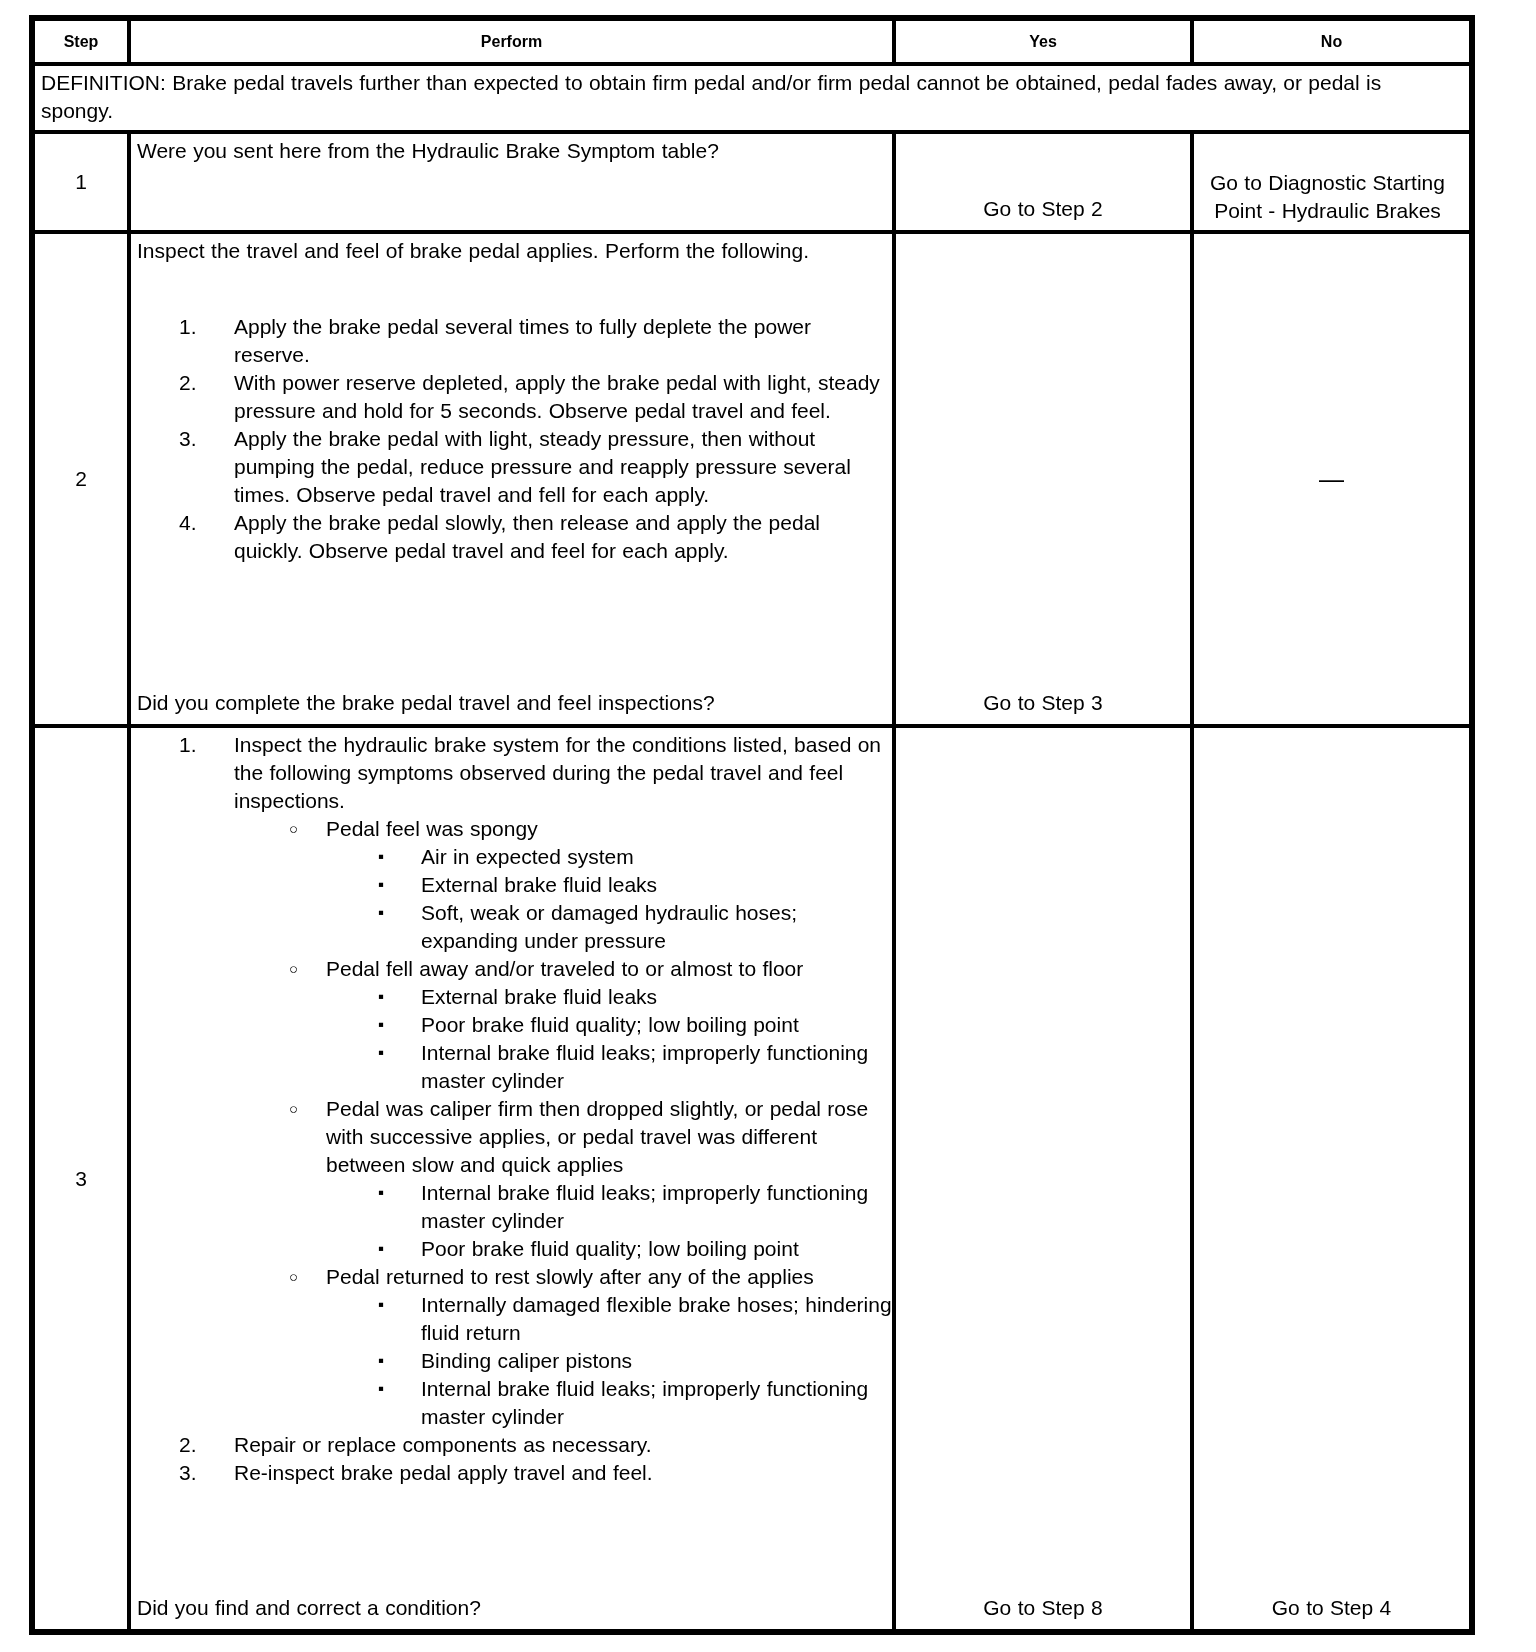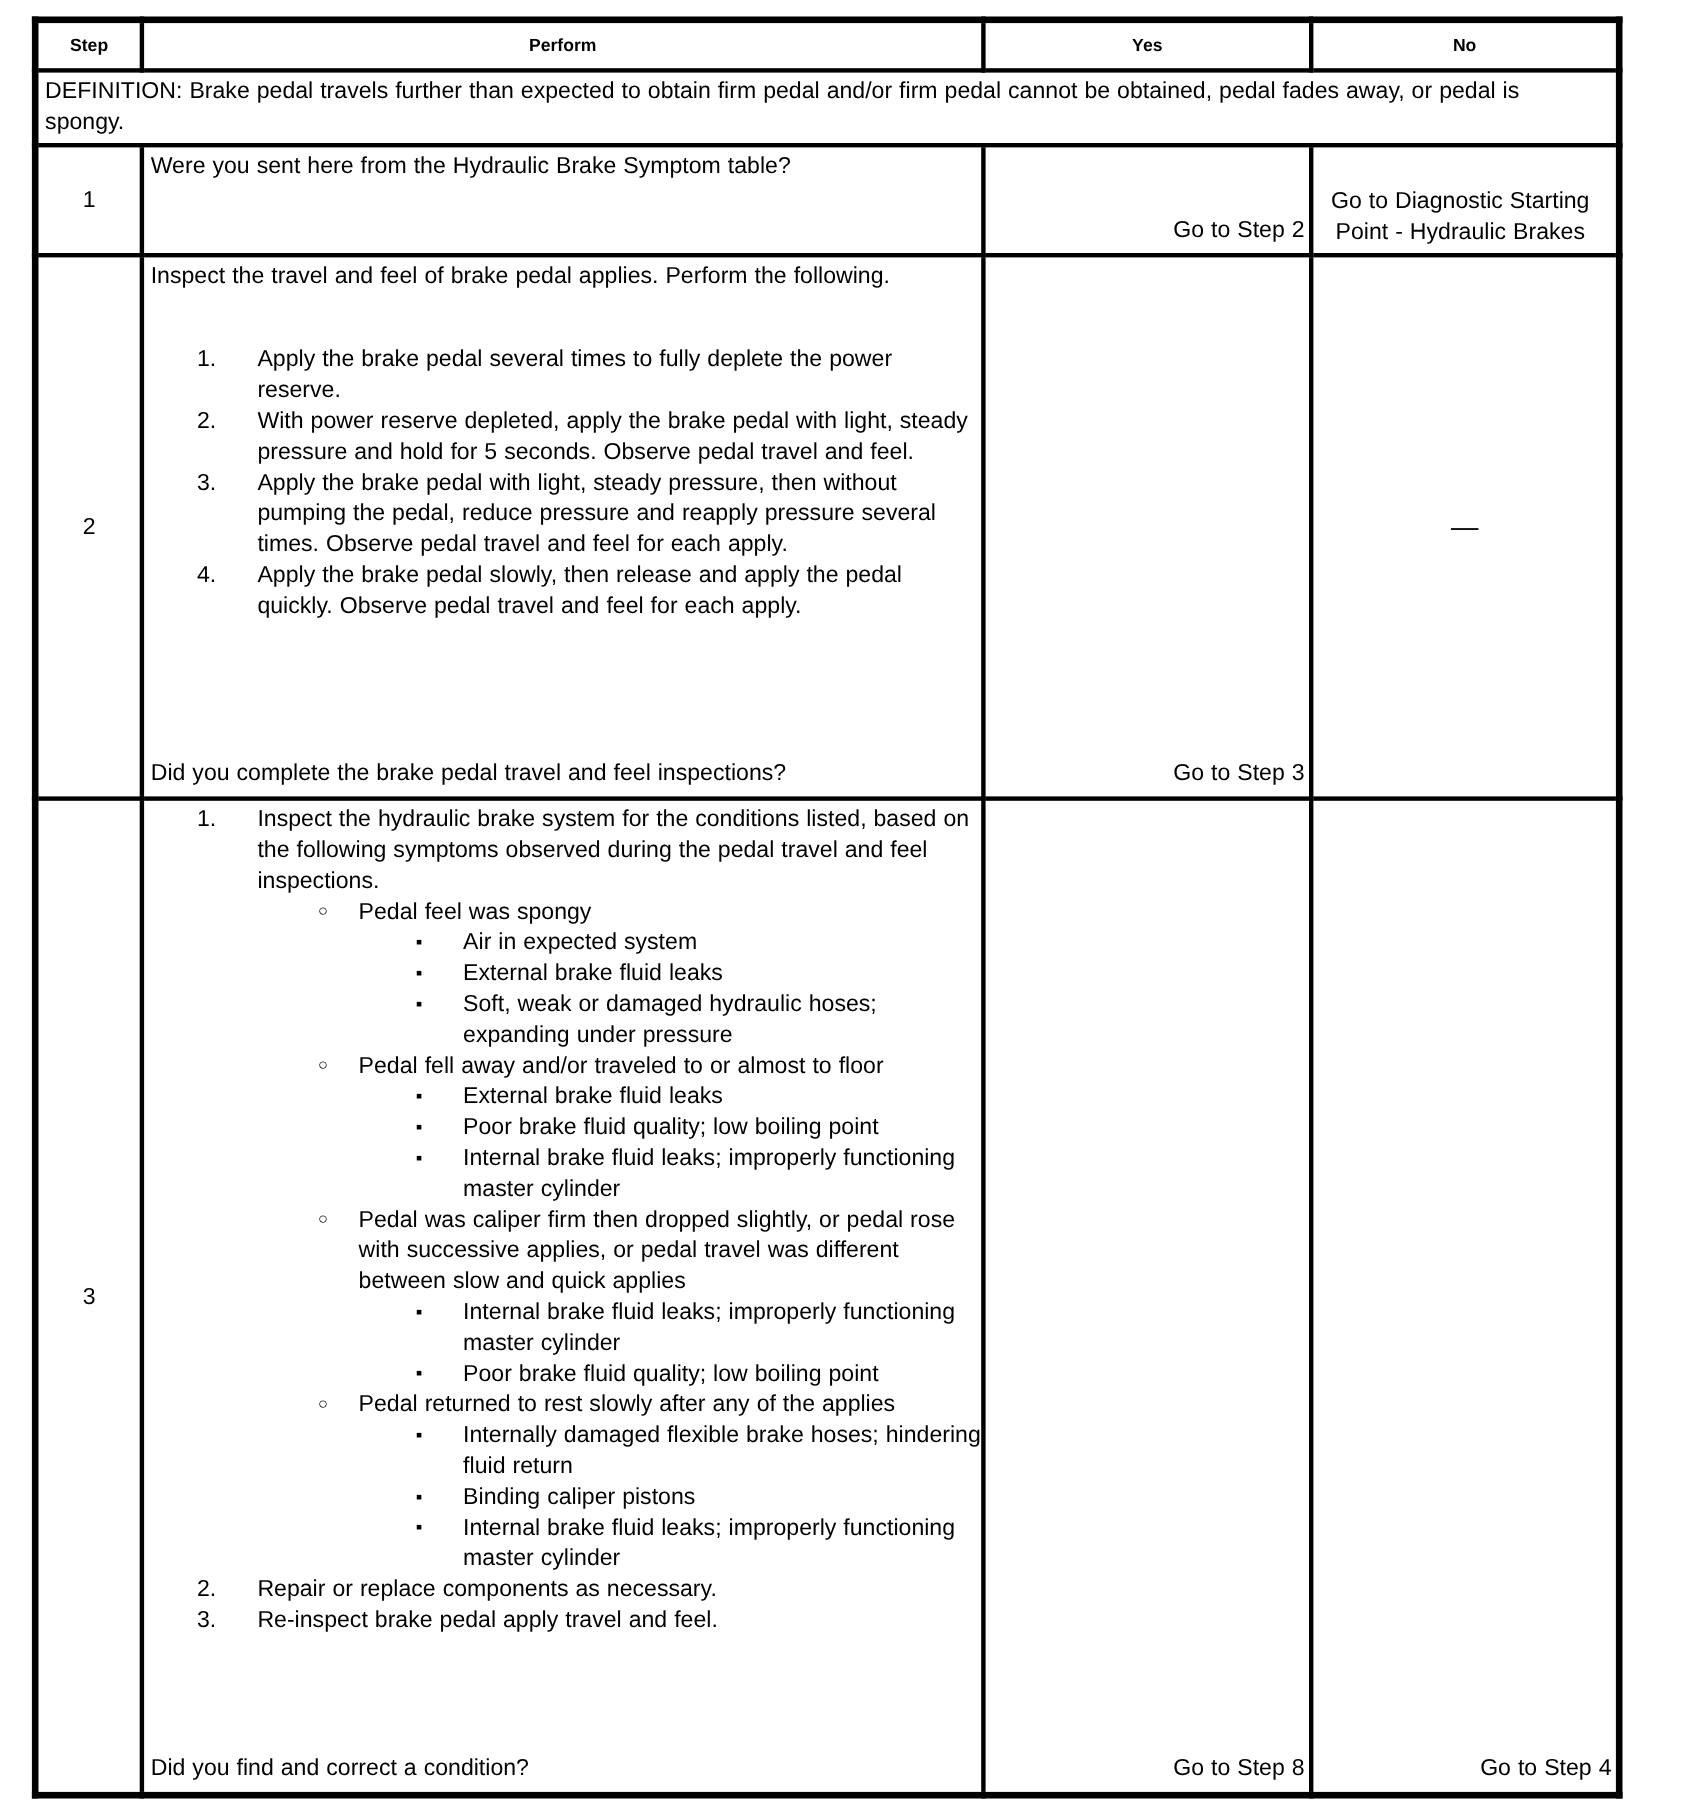--- a/index.html
+++ b/index.html
@@ -21,21 +21,21 @@
   th.hdr { font-weight:bold; font-size:16px; text-align:center; vertical-align:middle; }
   tr.hrow   { height:46px; }
   tr.defrow { height:68px; }
   tr.row1   { height:100px; }
   tr.row2   { height:492px; }
   tr.row3   { height:903px; }
 
   td.def   { padding:3px 24px 3px 6px; }
   td.step  { text-align:center; vertical-align:middle; }
   td.act   { padding:3px 0 5px 6px; }
-  td.yn    { text-align:right; vertical-align:bottom; padding:0 4px 7px 4px; }
+  td.yn    { text-align:center; vertical-align:bottom; padding:0 4px 7px 4px; }
   td.no1   { text-align:center; vertical-align:bottom; padding:0 14px 5px 6px; }
   td.dash  { text-align:center; vertical-align:middle; font-size:25px; }
 
   .cellflex  { display:flex; flex-direction:column; }
   .cf2 { min-height:482px; }
   .cf3 { min-height:893px; }
   .question { margin-top:auto; padding-bottom:2px; }
 
   .li { display:flex; align-items:flex-start; }
   .l1 { margin-left:42px; }
@@ -89,21 +89,21 @@
             <div class="li l1">
               <span class="mk1">1.</span>
               <div class="tx">Apply the brake pedal several times to fully deplete the power reserve.</div>
             </div>
             <div class="li l1">
               <span class="mk1">2.</span>
               <div class="tx">With power reserve depleted, apply the brake pedal with light, steady pressure and hold for 5 seconds. Observe pedal travel and feel.</div>
             </div>
             <div class="li l1">
               <span class="mk1">3.</span>
-              <div class="tx">Apply the brake pedal with light, steady pressure, then without pumping the pedal, reduce pressure and reapply pressure several times. Observe pedal travel and feel for each apply.</div>
+              <div class="tx">Apply the brake pedal with light, steady pressure, then without pumping the pedal, reduce pressure and reapply pressure several times. Observe pedal travel and fell for each apply.</div>
             </div>
             <div class="li l1">
               <span class="mk1">4.</span>
               <div class="tx">Apply the brake pedal slowly, then release and apply the pedal quickly. Observe pedal travel and feel for each apply.</div>
             </div>
           </div>
           <div class="question">Did you complete the brake pedal travel and feel inspections?</div>
         </div>
       </td>
       <td class="yn">Go to Step 3</td>

